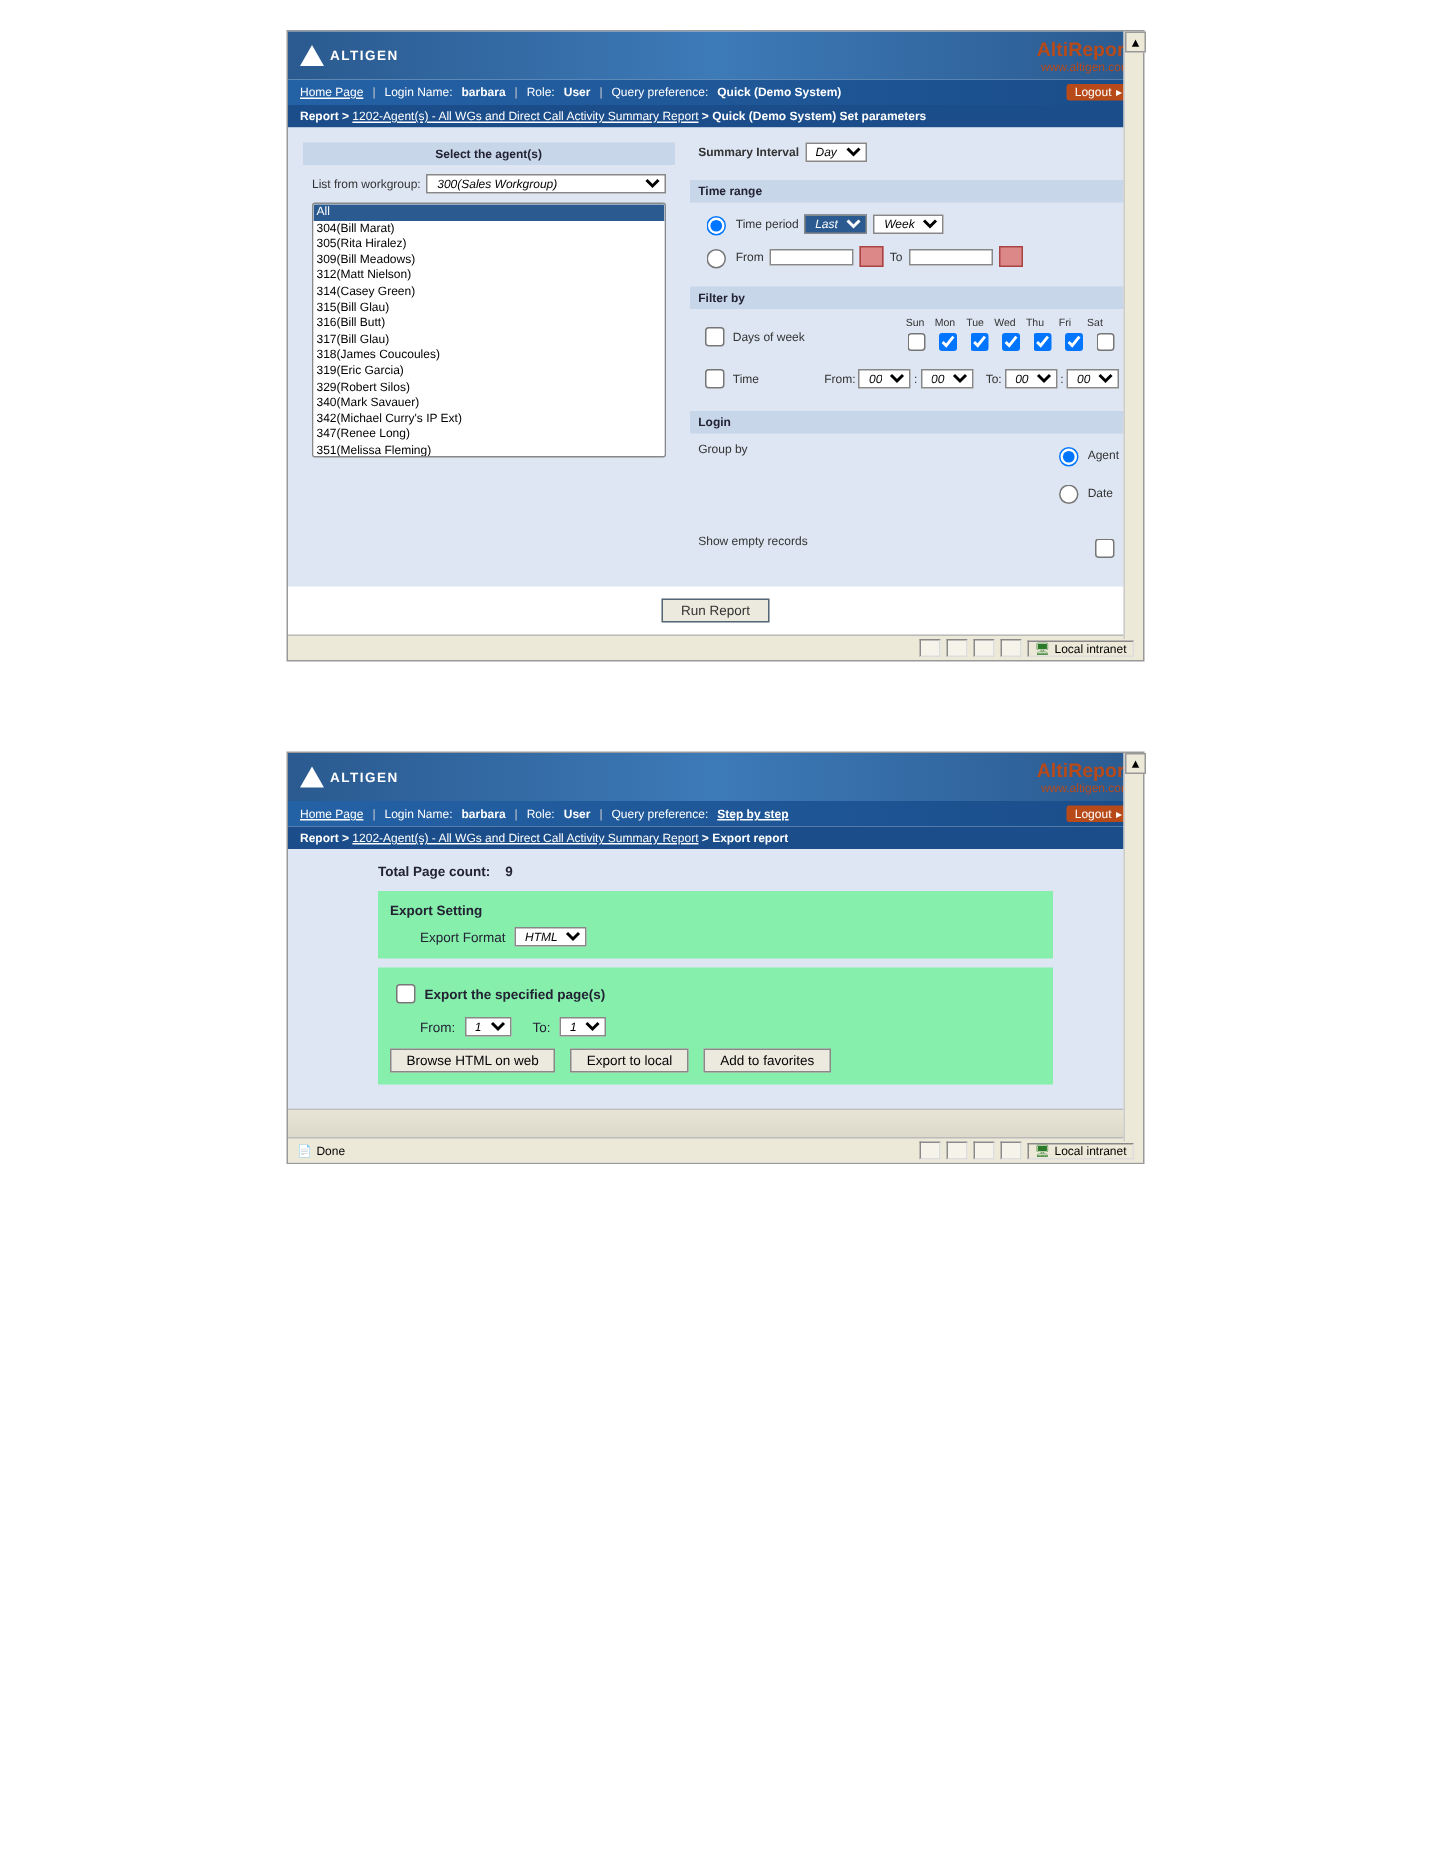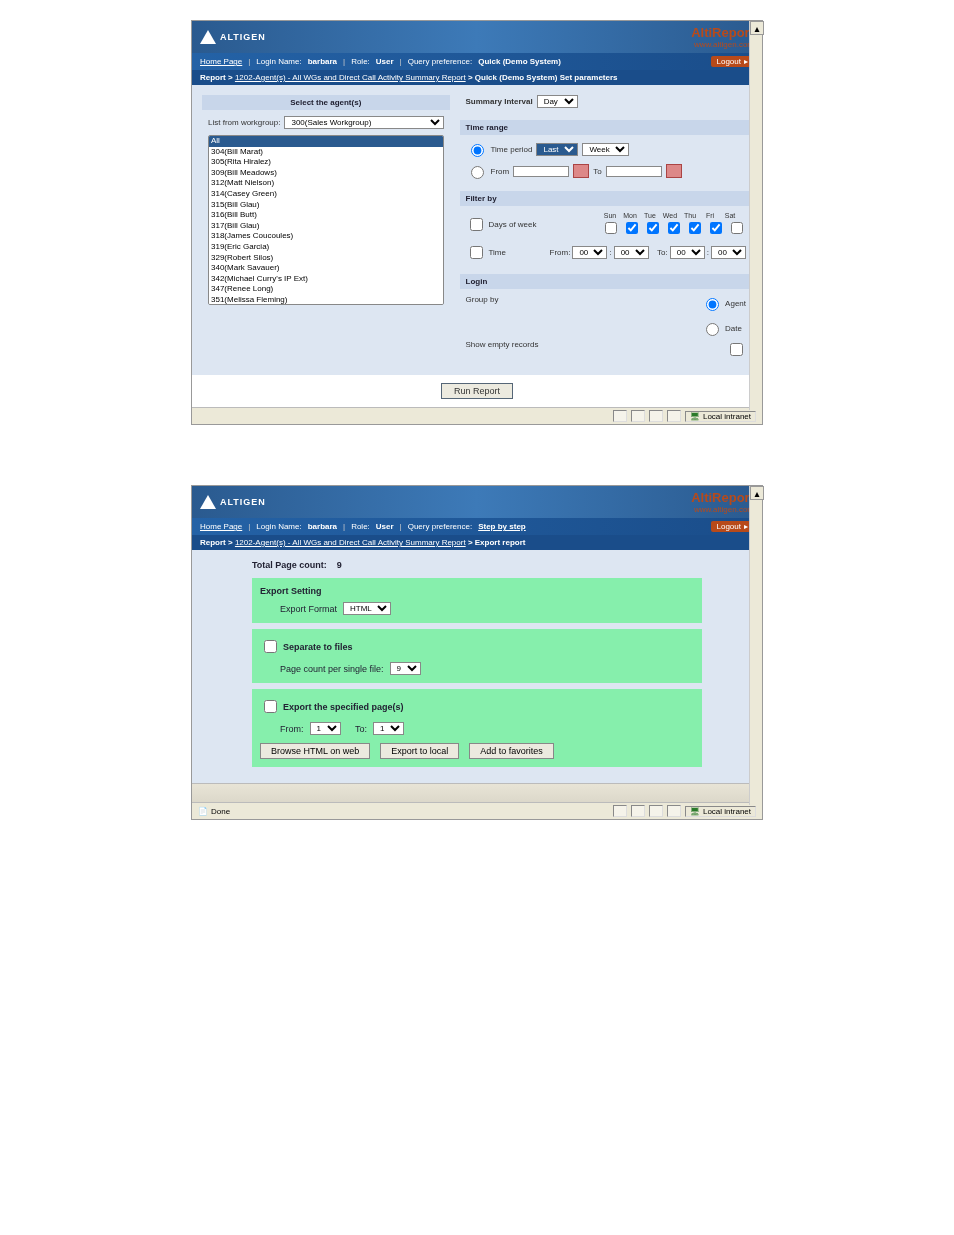--- a/index.html
+++ b/index.html
@@ -88,20 +88,21 @@
   text-align: center;
 }
 .sec-title-left { text-align: left; }
 .sec-body { padding: 6px; font-size: 8px; color: #333; }
 .row-line { display: flex; align-items: center; gap: 4px; margin-bottom: 6px; }
 select.mini, input.mini {
   font-size: 8px;
   padding: 0 2px;
   border: 1px solid #888;
   background: #fff;
+  font-style: italic;
 }
 select.agent-list {
   width: 100%;
   font-size: 8px;
   height: 170px;
   border: 1px solid #888;
 }
 select.agent-list option.sel { background: #2a5a8f; color: #fff; }
 .cal-icon {
   display: inline-block;
@@ -341,21 +342,21 @@
                   <input type="radio" checked="" style="">
                   <span>Agent</span>
                 </label>
             &nbsp;
             <label class="radio-lbl">
                   <input type="radio" style="">
                   <span>Date</span>
                 </label>
           </span>
         </div>
-        <div class="row-flex" style="display:flex;justify-content:space-between;margin-top:4px">
+        <div class="row-flex" style="display:flex;justify-content:space-between;margin-top:20px">
           <span>Show empty records</span>
           <input type="checkbox" style="">
         </div>
       </div>
     </div>
   </div>
 
   <button class="btn-run hilite">Run Report</button>
 
   <div class="status-bar">
@@ -420,30 +421,20 @@
     </div>
 
     <div class="box">
       <div class="hdr">Export Setting</div>
       <div class="inline-field">
         <span>Export Format</span>
         <select class="mini"><option>HTML</option></select>
       </div>
     </div>
 
-    <div class="box">
-      <label class="radio-lbl hdr">
-            <input type="checkbox" style="">
-            <b>Separate to files</b>
-          </label>
-      <div class="inline-field">
-        <span>Page count per single file:</span>
-        <select class="mini"><option>9</option></select>
-      </div>
-    </div>
 
     <div class="box">
       <label class="radio-lbl hdr">
             <input type="checkbox" style="">
             <b>Export the specified page(s)</b>
           </label>
       <div class="inline-field">
         <span>From:</span>
         <select class="mini"><option>1</option></select>
         &nbsp;

